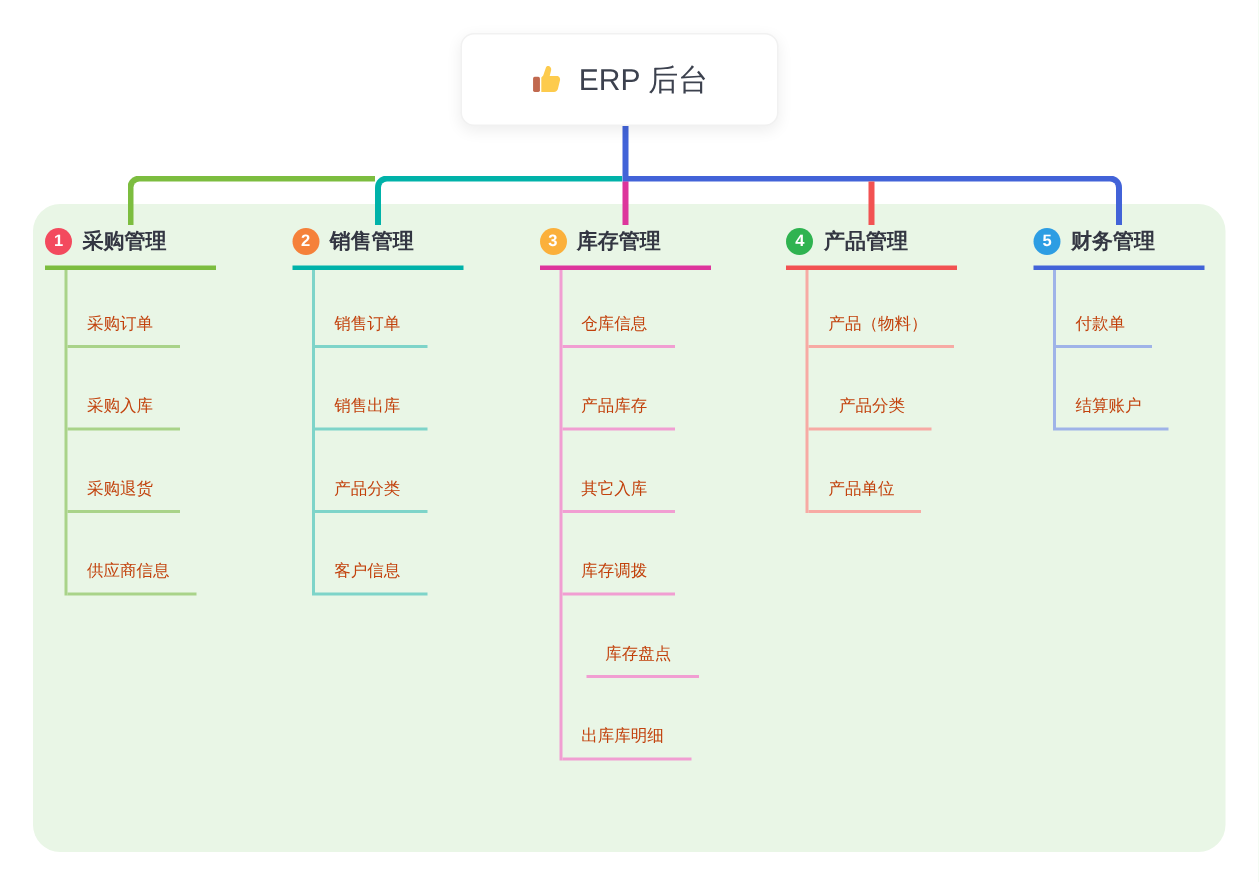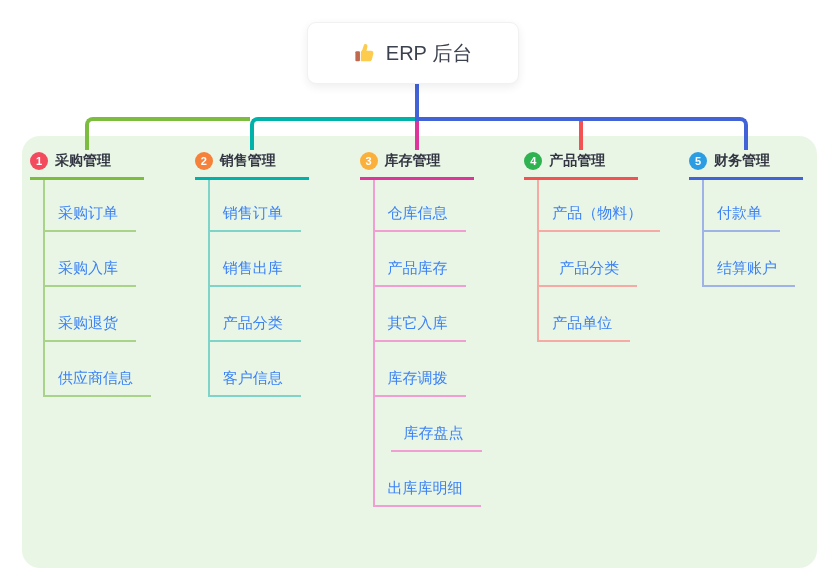--- a/index.html
+++ b/index.html
@@ -34,21 +34,21 @@
   .badge{
     width:18px;height:18px;border-radius:50%;flex:0 0 18px;
     color:#fff;font-size:11px;font-weight:bold;line-height:18px;text-align:center;
   }
   .branch-label{font-size:14px;font-weight:600;color:#333642;white-space:nowrap;}
   .children{margin-left:13px;border-left:2px solid #ccc;width:max-content;}
   .child-row{height:55px;display:flex;align-items:flex-end;}
   .child-row:first-child{height:52px;}
   .child-item{
     display:inline-block;border-bottom:2px solid #ccc;
-    padding:0 18px 7px 13px;font-size:15px;color:#3b82f6;white-space:nowrap;
+    padding:0 18px 7px 13px;font-size:11px;color:#c2410c;white-space:nowrap;
   }
 </style>
 </head>
 <body>
 
 <div class="panel" style="background: rgb(233, 246, 230);"></div>
 
 <div id="connectors">
     <div class="conn" style="left: 414.5px; top: 83px; width: 4px; height: 38px; background: rgb(66, 99, 216);"></div>
     <div class="conn" style="left: 85px; top: 117px; width: 164.75px; height: 33px; border-top: 4px solid rgb(124, 189, 63); border-left: 4px solid rgb(124, 189, 63); border-top-left-radius: 8px;"></div>

